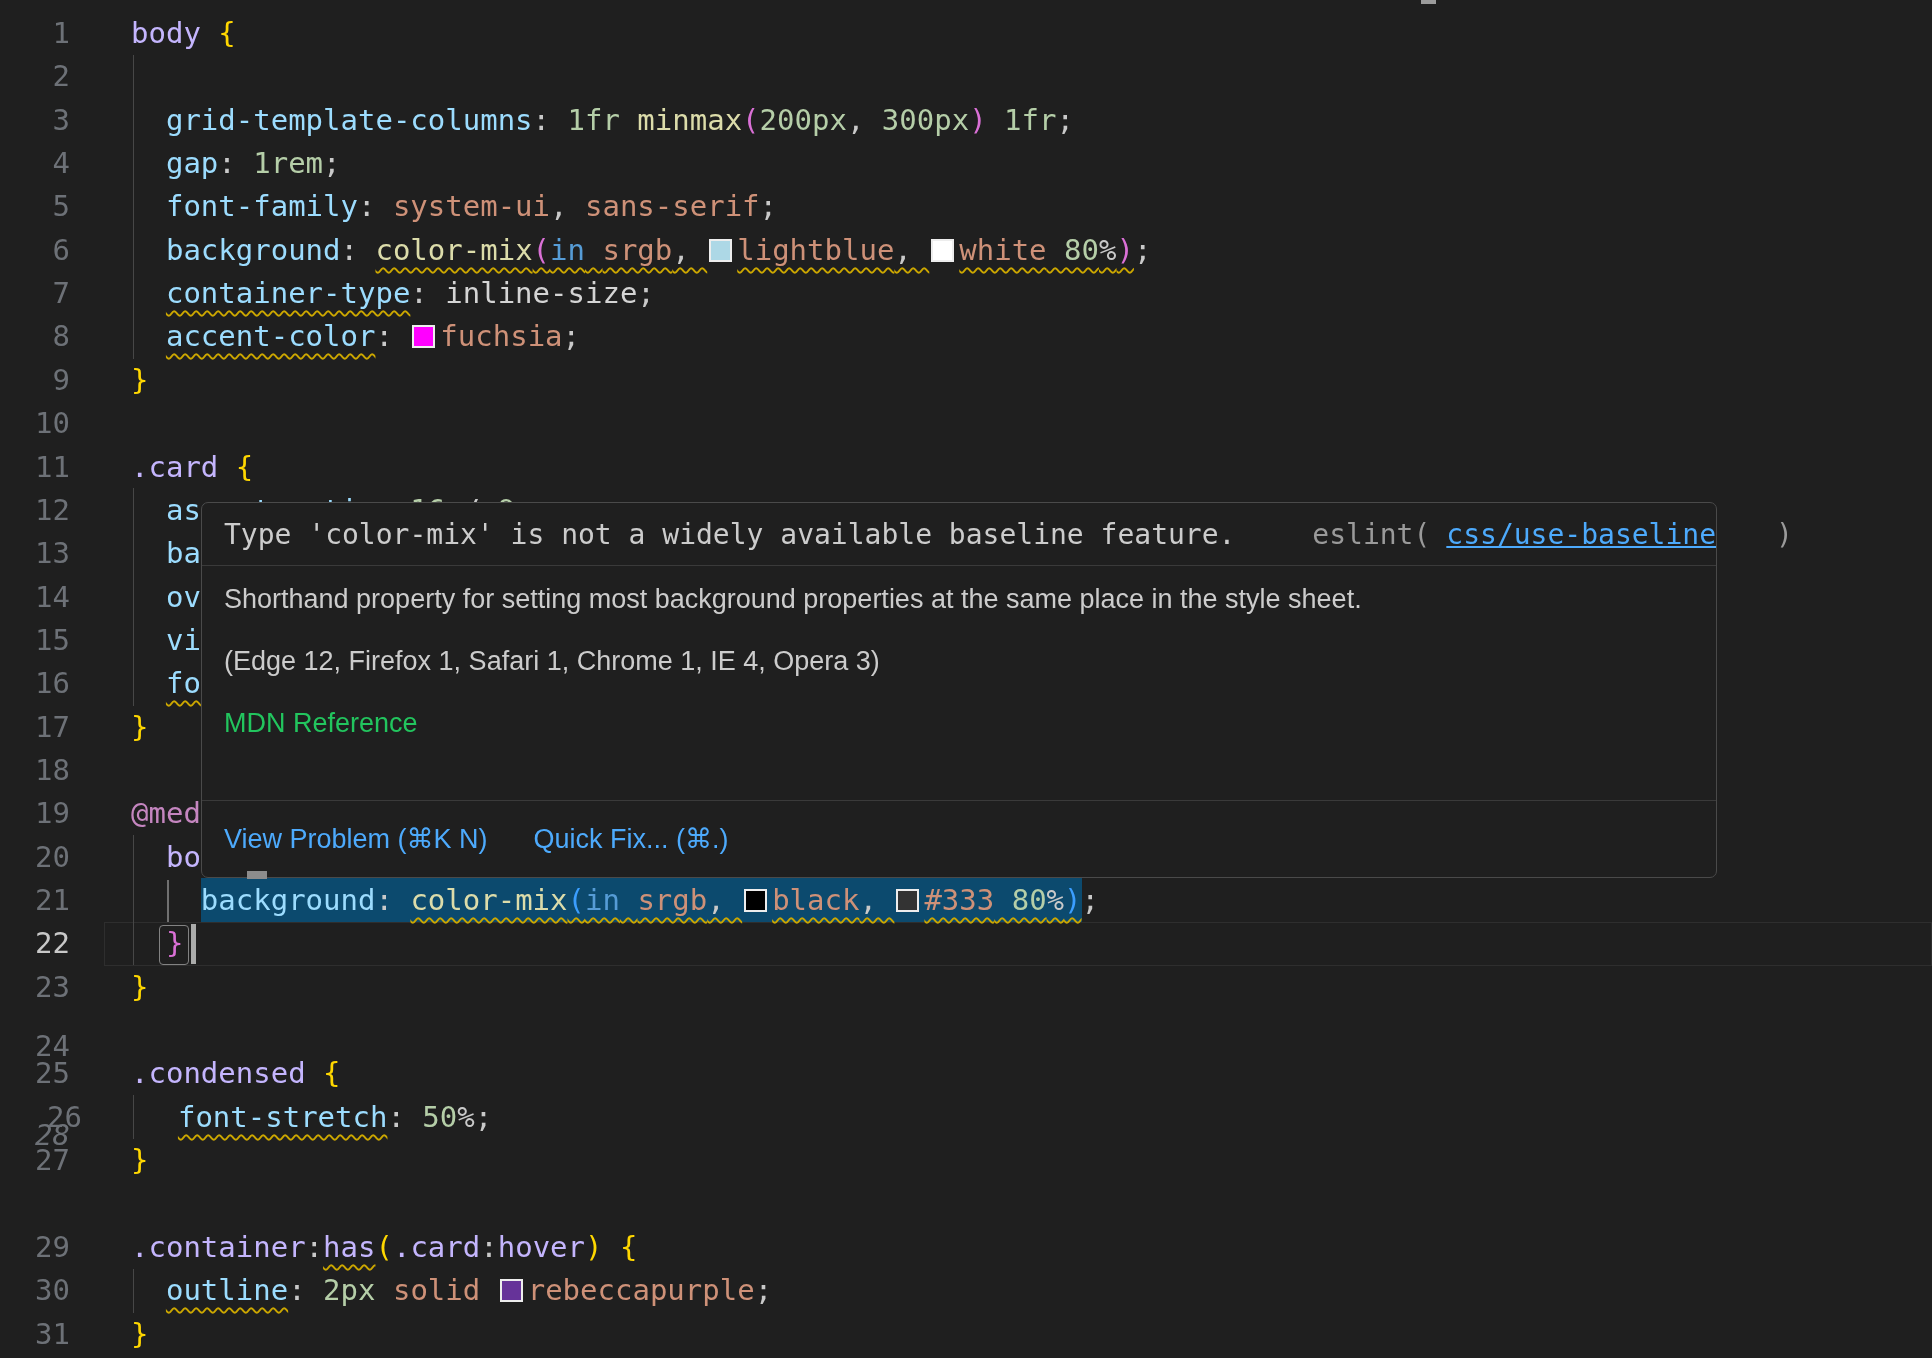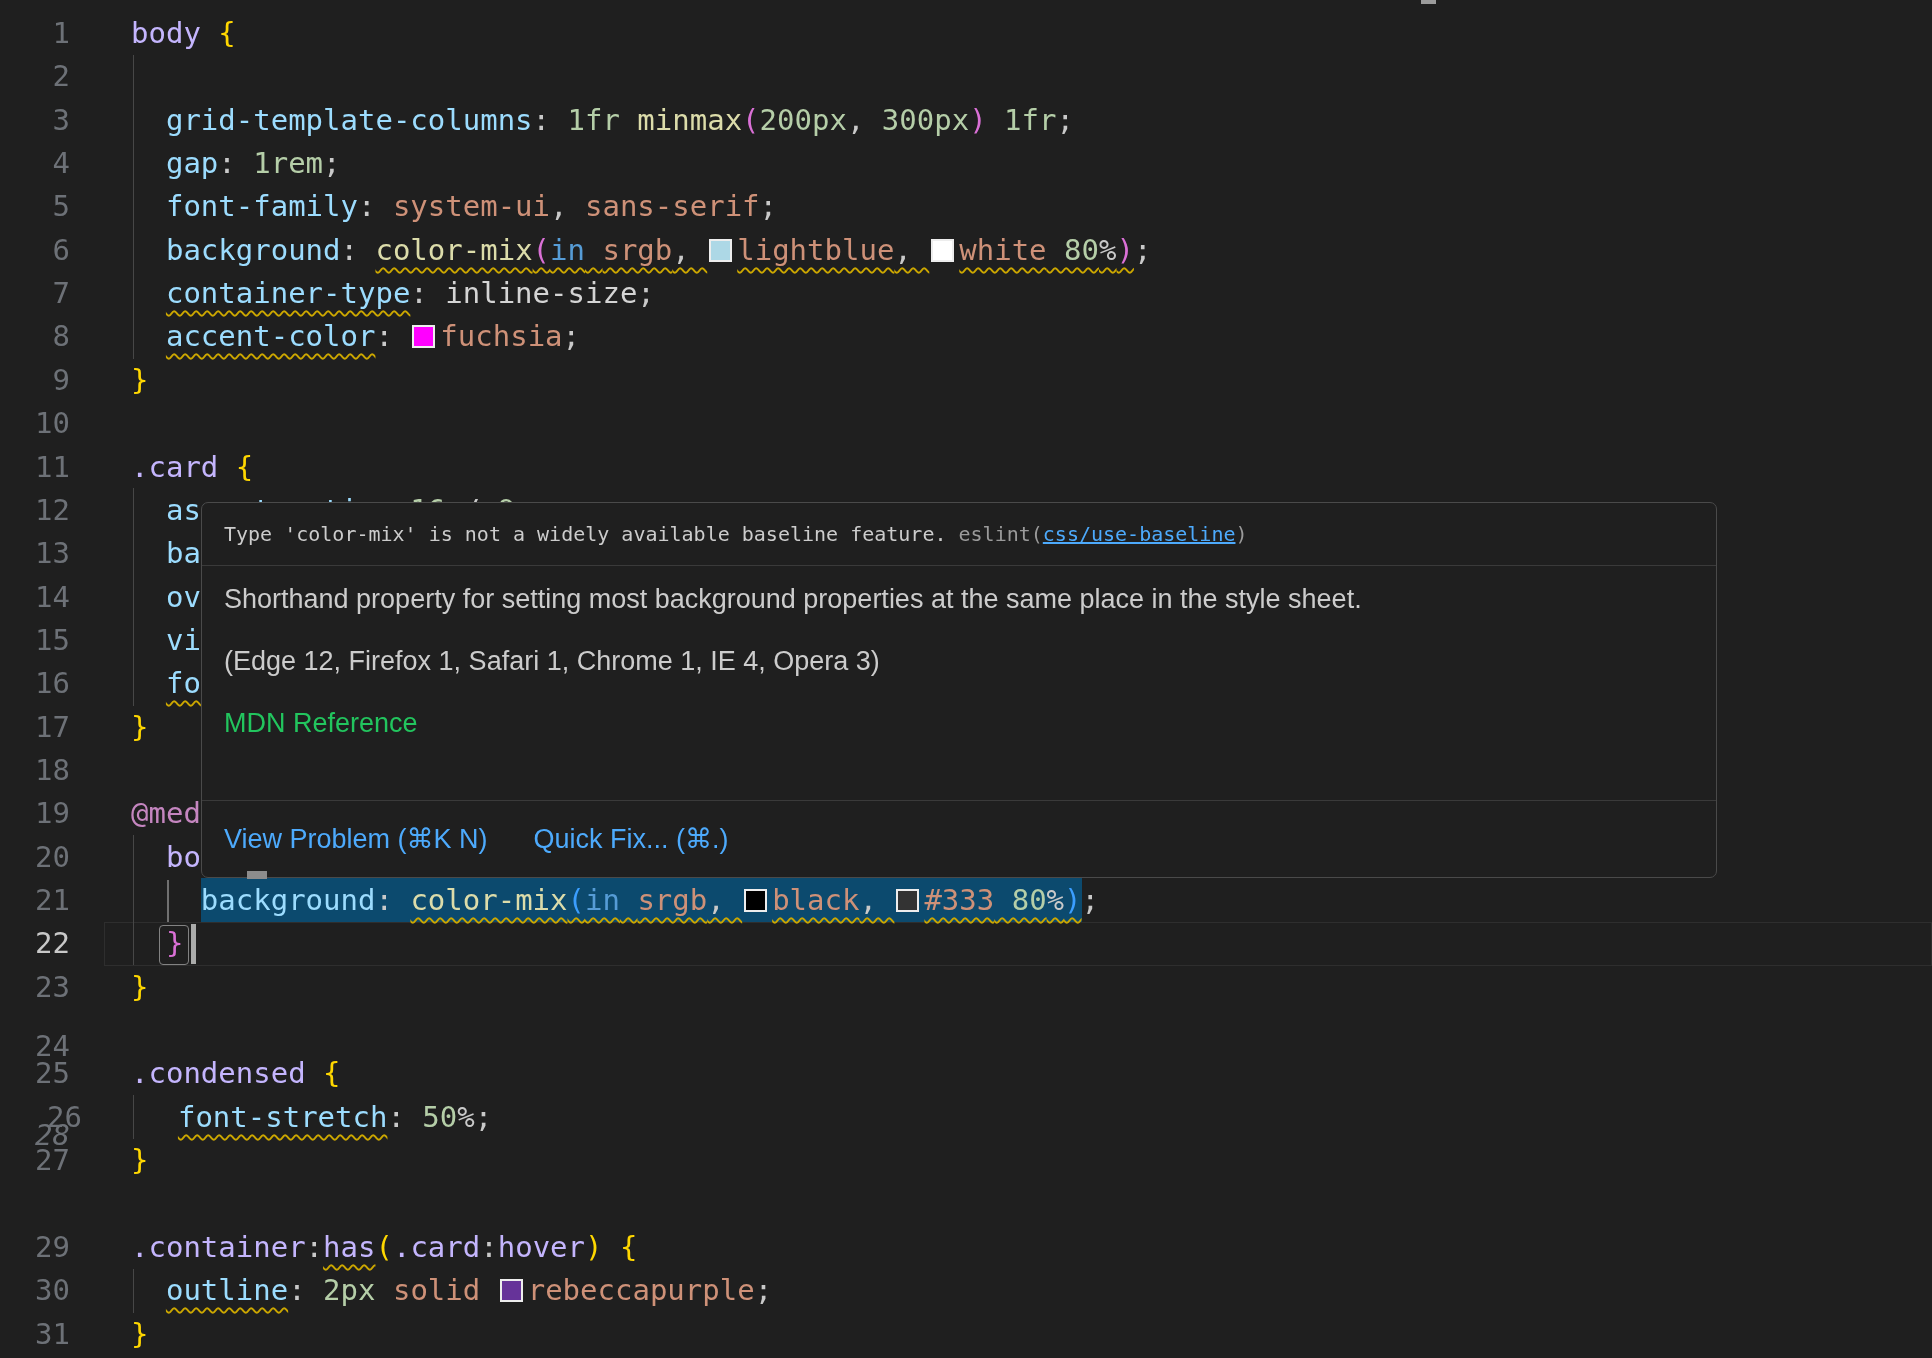--- a/index.html
+++ b/index.html
@@ -24,22 +24,22 @@
   .bracket-box{position:absolute;left:159px;top:925px;width:28px;height:38px;border:1px solid #828282;
                border-radius:4px;z-index:3;}
   .cursor{position:absolute;left:191px;top:924px;width:5px;height:40px;background:#AAABAA;z-index:4;}
   .frag{position:absolute;background:#9B9B9B;z-index:5;}
   .notch{position:absolute;left:247px;top:871px;width:20px;height:8px;background:#8C8C8C;z-index:11;}
   
   #hover{position:absolute;left:201px;top:502px;width:1516px;height:376px;background:#1F1F1F;
          border:1px solid #4A4A4A;border-radius:7px;z-index:10;box-sizing:border-box;
          display:flex;flex-direction:column;}
   .hv-row1{height:62px;flex:0 0 62px;border-bottom:1px solid #3A3A3A;display:flex;align-items:center;
-           padding:0 22px;font-size:20px;color:#CCCCCC;white-space:pre;}
-  .hv-dim{color:#9A9A9A;}
+           padding:0 22px;font-size:28px;color:#CCCCCC;white-space:pre;gap:16px;}
+  .hv-dim{color:#9A9A9A;margin-left:44px;}
   .hv-link{color:#4DAAFC;text-decoration:underline;cursor:pointer;}
   .hv-body{flex:1;padding:2px 22px 0 22px;font-family:"Liberation Sans","DejaVu Sans",sans-serif;
            font-size:27px;color:#CCCCCC;}
   .hv-brow{height:62px;display:flex;align-items:center;white-space:pre;}
   .hv-mdn{color:#22c55e;cursor:pointer;}
   .hv-actions{flex:0 0 60px;border-top:1px solid #3A3A3A;display:flex;align-items:center;gap:46px;
               padding:8px 22px;font-family:"Liberation Sans","DejaVu Sans",sans-serif;font-size:27px;
               color:#4DAAFC;}
   .hv-action{cursor:pointer;white-space:pre;}
 </style>

